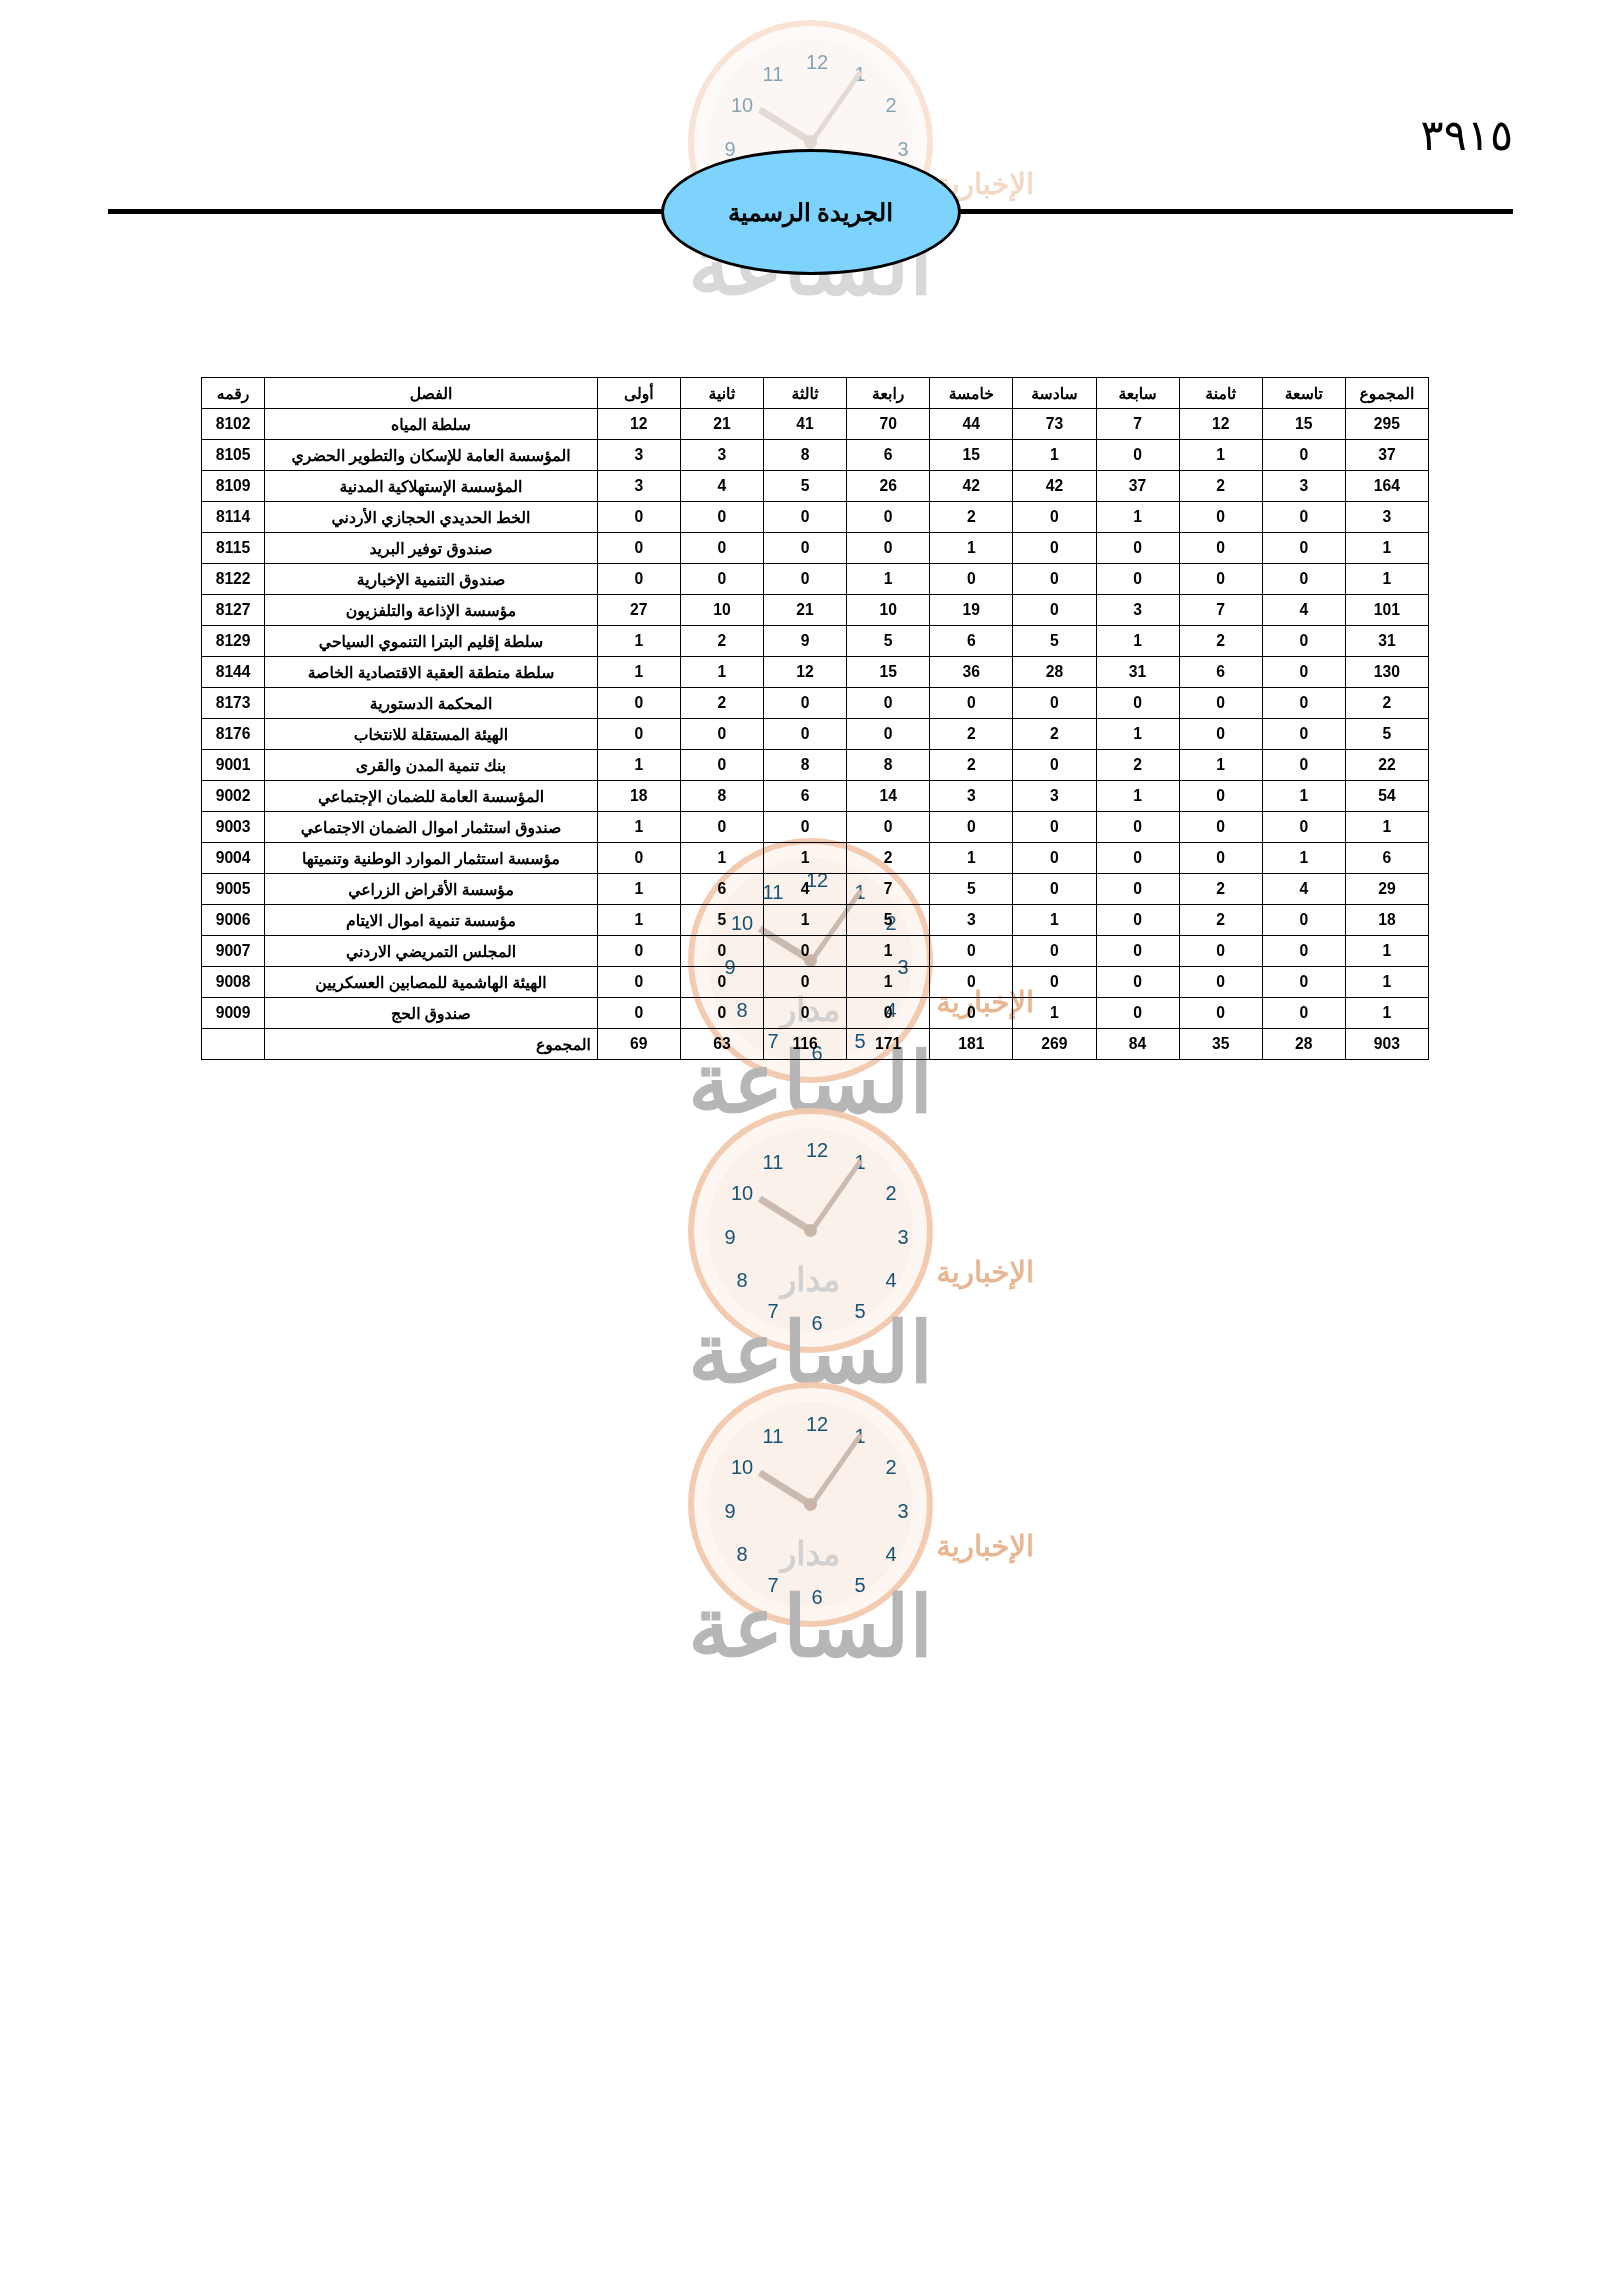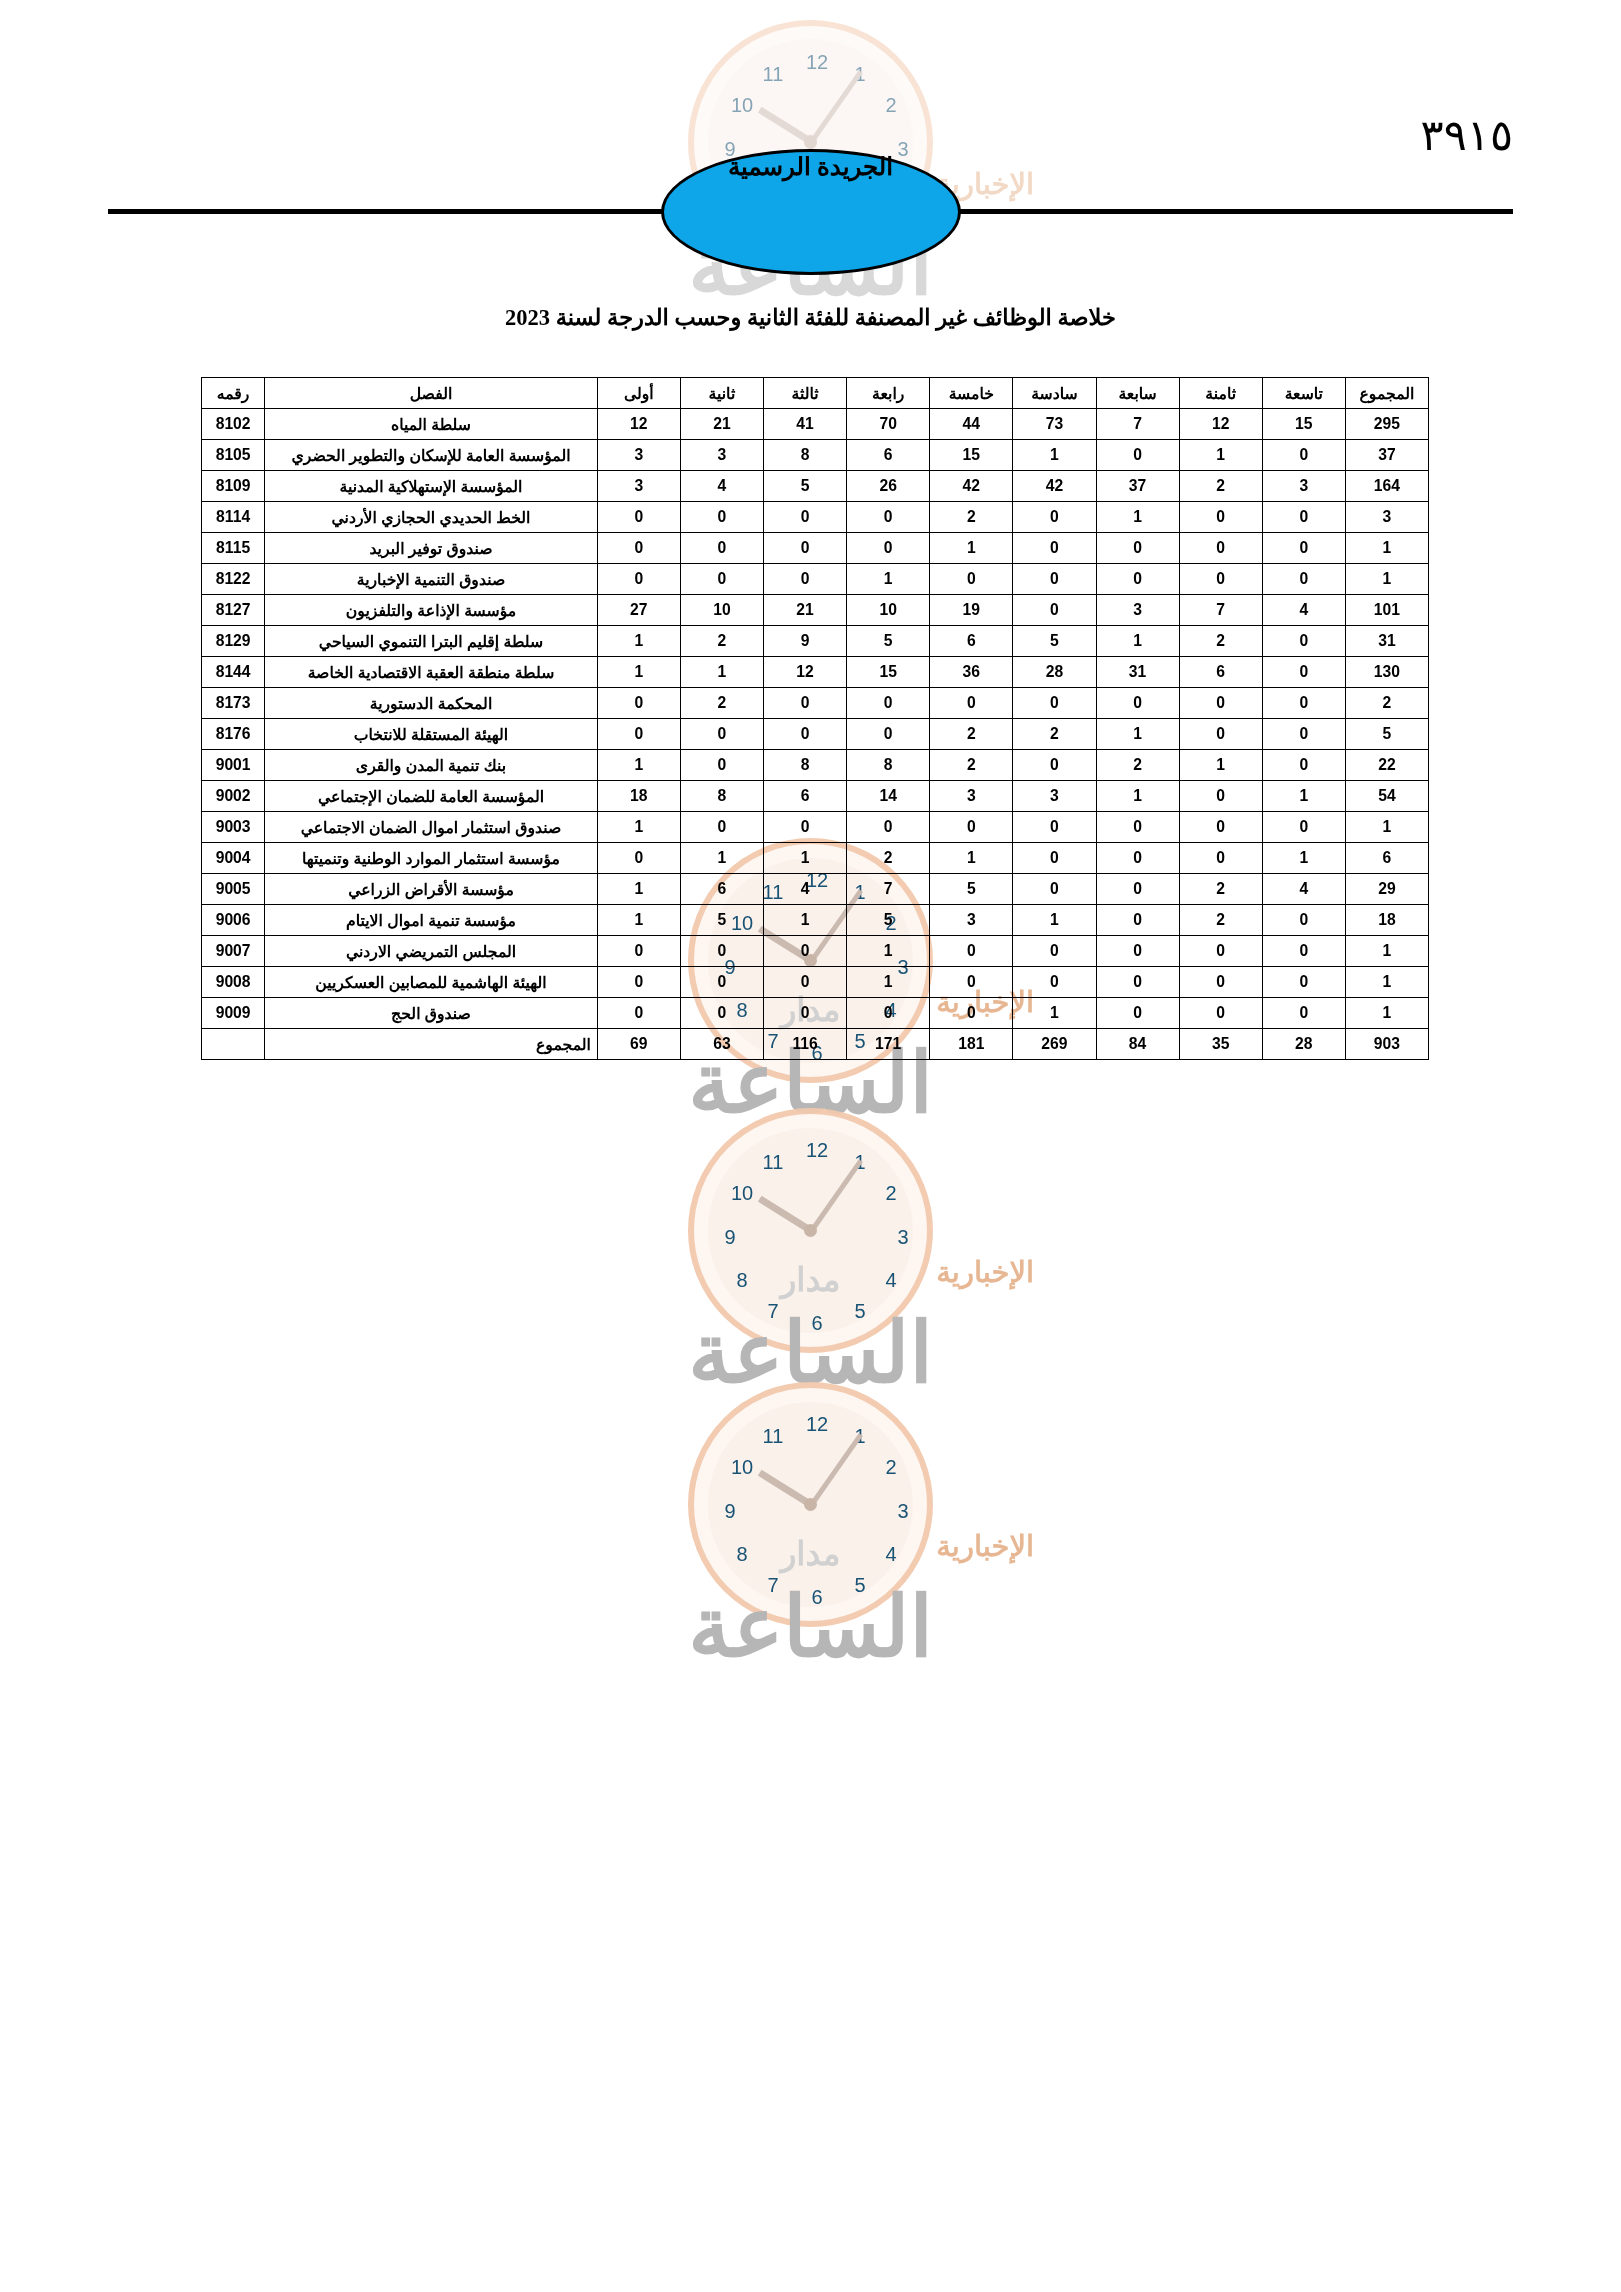--- a/index.html
+++ b/index.html
@@ -118,22 +118,23 @@
   }
   .oval {
     position: absolute;
     top: 149px;
     left: 50%;
     transform: translateX(-50%);
     width: 294px;
     height: 120px;
     border: 3.9px solid #000;
     border-radius: 50%;
-    background: #0ea5e9;
+    background: #7dd3fc;
     display: flex;
+    align-items: center;
     justify-content: center;
   }
   .oval span {
     font-size: 24.5px;
     font-weight: bold;
     font-family: "Liberation Serif", serif;
   }
 
   
   .title-block {
@@ -292,21 +293,20 @@
     <div class="brandbig">الساعة</div>
   </div>
 
 <div class="page-number">٣٩١٥</div>
 <div class="rule"></div>
 <div class="oval">
   <span>الجريدة الرسمية</span>
 </div>
 
 <div class="title-block">
-  <div class="t2">خلاصة الوظائف غير المصنفة للفئة الثانية وحسب الدرجة لسنة 2023</div>
 </div>
 
 <div class="tbl-wrap">
   <table class="jobs">
     <colgroup>
       <col class="c-num">
         <col class="c-num">
         <col class="c-num">
         <col class="c-num">
         <col class="c-num">

